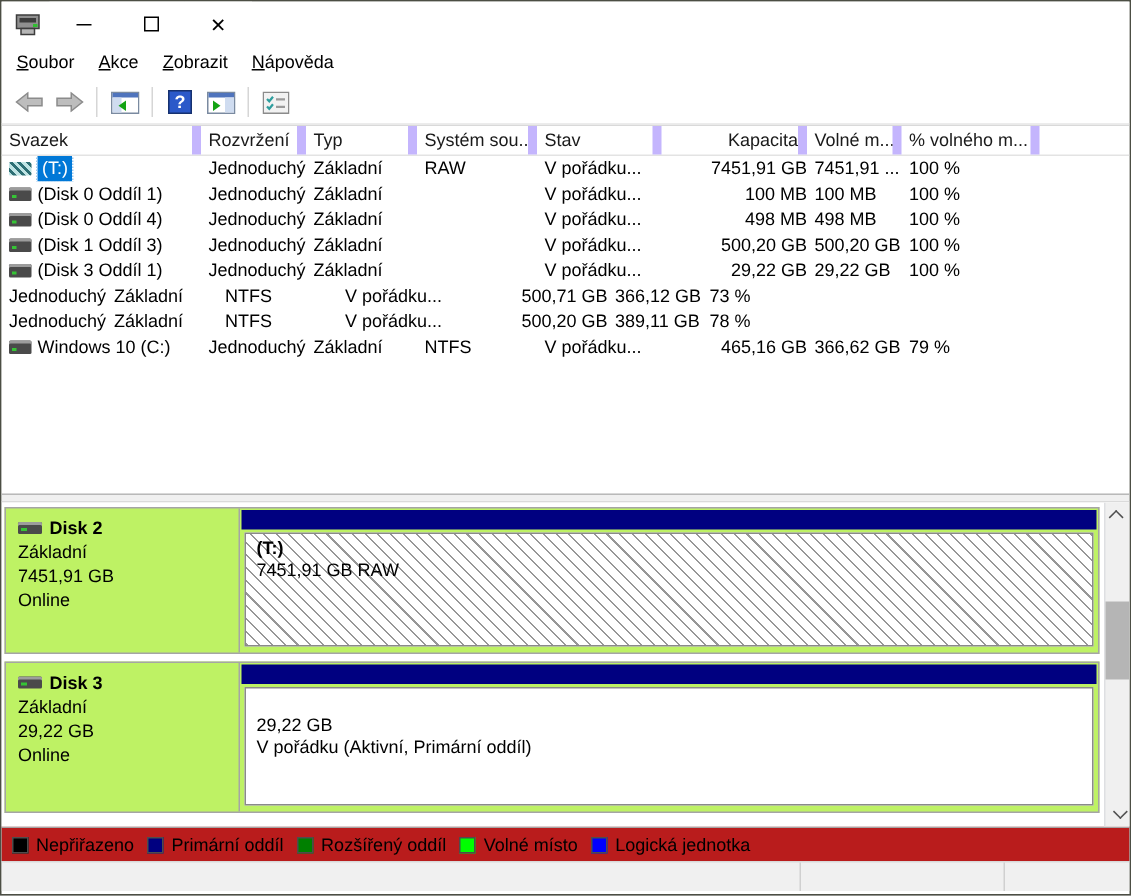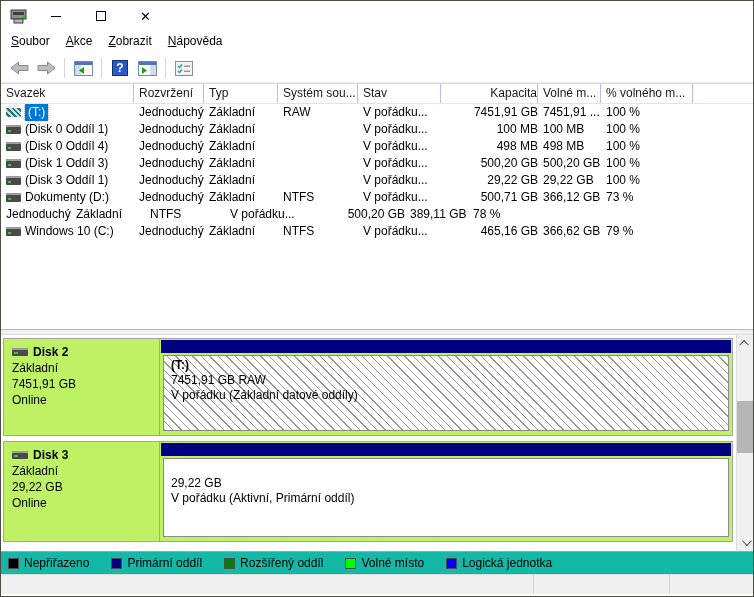--- a/index.html
+++ b/index.html
@@ -28,21 +28,21 @@
   
   .menubar{ height:23px; display:flex; align-items:flex-start; padding-left:2px; background:#fff; flex:0 0 auto;}
   .menu-item{ padding:0 8px; height:21px; line-height:21px; }
   
   .toolbar{ height:29px; display:flex; align-items:center; gap:3px; padding-left:6px; background:#fff; border-bottom:1px solid #ececec; flex:0 0 auto;}
   .tb-btn{ width:24px; height:24px; display:flex; align-items:center; justify-content:center; }
   .tb-sep{ width:1px; height:20px; background:#d6d6d6; margin:0 3px; }
   
   .listpane{ height:246px; flex:0 0 auto; background:#fff; display:flex; flex-direction:column; border-top:1px solid #d9d9d9; }
   .lv-header{ display:flex; height:20px; border-bottom:1px solid #e3e3e3; flex:0 0 auto; }
-  .lv-h{ border-right:1px solid #c4b5fd; padding:2px 0 0 5px; white-space:nowrap; overflow:hidden; color:#1a1a1a; }
+  .lv-h{ border-right:6px solid #c4b5fd; padding:2px 0 0 5px; white-space:nowrap; overflow:hidden; color:#1a1a1a; }
   .lv-row{ display:flex; height:17px; align-items:center; }
   .lv-c{ padding-left:5px; white-space:nowrap; overflow:hidden; height:17px; line-height:17px; }
   .c0{ width:133px; } .c1{ width:70px; } .c2{ width:74px; } .c3{ width:80px; }
   .c4{ width:83px; } .c5{ width:97px;text-align:right; } .c6{ width:63px; } .c7{ width:92px; }
   .c8{ flex:1; border-right:none; }
   .vol-cell{ display:flex; align-items:center; gap:4px; }
   .drive-ico{ width:15px; height:9px; background:#4a4a4a; border-radius:1px;
       box-shadow: inset 0 2px 0 #9c9c9c; position:relative; flex:0 0 auto; }
   .drive-ico::after{ content:""; position:absolute; left:2px; bottom:2px; width:3px; height:2px; background:#35c435; }
   .drive-ico.hatched{ background:repeating-linear-gradient(45deg,#bfe4e4 0 2px,#2d6f74 2px 4px); box-shadow:none; }
@@ -67,21 +67,21 @@
   .part-line1{ font-weight:bold; min-height:15px; }
   
   .vscroll{ position:absolute; top:0; right:0; width:17px; height:216px; background:#f0f0f0; border-left:1px solid #dedfe2; }
   .vs-btn{ height:17px; display:flex; align-items:center; justify-content:center; }
   .vs-btn .chev{ width:7px; height:7px; border-left:1px solid #505050; border-top:1px solid #505050; }
   .chev.up{ transform:rotate(45deg) translateY(2px); }
   .chev.down{ transform:rotate(225deg) translateY(2px); }
   .vs-thumb{ position:absolute; left:0; top:66px; width:17px; height:52px; background:#b5b5b5; }
   .vs-down{ position:absolute; bottom:0; left:0; width:17px; }
   
-  .legend{ height:23px; flex:0 0 auto; background:#14b8a6; border-top:1px solid #a5a5a5; display:flex; align-items:center; padding-left:7px; gap:22px; }
+  .legend{ height:23px; flex:0 0 auto; background:#b91c1c; border-top:1px solid #a5a5a5; display:flex; align-items:center; padding-left:7px; gap:9px; }
   .legend-item{ display:flex; align-items:center; gap:5px; }
   .swatch{ width:11px; height:11px; border:1px solid #4d4d4d; flex:0 0 auto; }
   
   .statusbar{ height:20px; flex:0 0 auto; background:#f0f0f0; border-top:1px solid #d9d9d9; display:flex; }
   .sb-pane{ border-right:1px solid #d0d0d0; height:100%; }
   .sb-1{ flex:1; } .sb-2{ width:136px; } .sb-3{ width:83px; border-right:none; }
   svg{ display:block; }
 </style>
 </head>
 <body>
@@ -239,24 +239,20 @@
       <span class="lv-c c1">Jednoduchý</span>
       <span class="lv-c c2">Základní</span>
       <span class="lv-c c3"></span>
       <span class="lv-c c4">V pořádku...</span>
       <span class="lv-c c5">29,22 GB</span>
       <span class="lv-c c6">29,22 GB</span>
       <span class="lv-c c7">100 %</span>
     </div>
 
     <div class="lv-row">
-      <span class="lv-c c0 vol-cell">
-          <span class="drive-ico"></span>
-          <span>Dokumenty (D:)</span>
-        </span>
       <span class="lv-c c1">Jednoduchý</span>
       <span class="lv-c c2">Základní</span>
       <span class="lv-c c3">NTFS</span>
       <span class="lv-c c4">V pořádku...</span>
       <span class="lv-c c5">500,71 GB</span>
       <span class="lv-c c6">366,12 GB</span>
       <span class="lv-c c7">73 %</span>
     </div>
 
     <div class="lv-row">
@@ -296,21 +292,20 @@
           </div>
         <div>Základní</div>
         <div>7451,91 GB</div>
         <div>Online</div>
       </div>
       <div class="disk-graph">
         <div class="part-strip"></div>
         <div class="part-box hatched">
           <div class="part-line1">(T:)</div>
           <div>7451,91 GB RAW</div>
-          <div>V pořádku (Základní datové oddíly)</div>
         </div>
       </div>
     </div>
 
     <div class="disk-row d3">
       <div class="disk-info">
         <div class="disk-title">
             <span class="disk-ico"></span>
             <span>Disk 3</span>
           </div>

